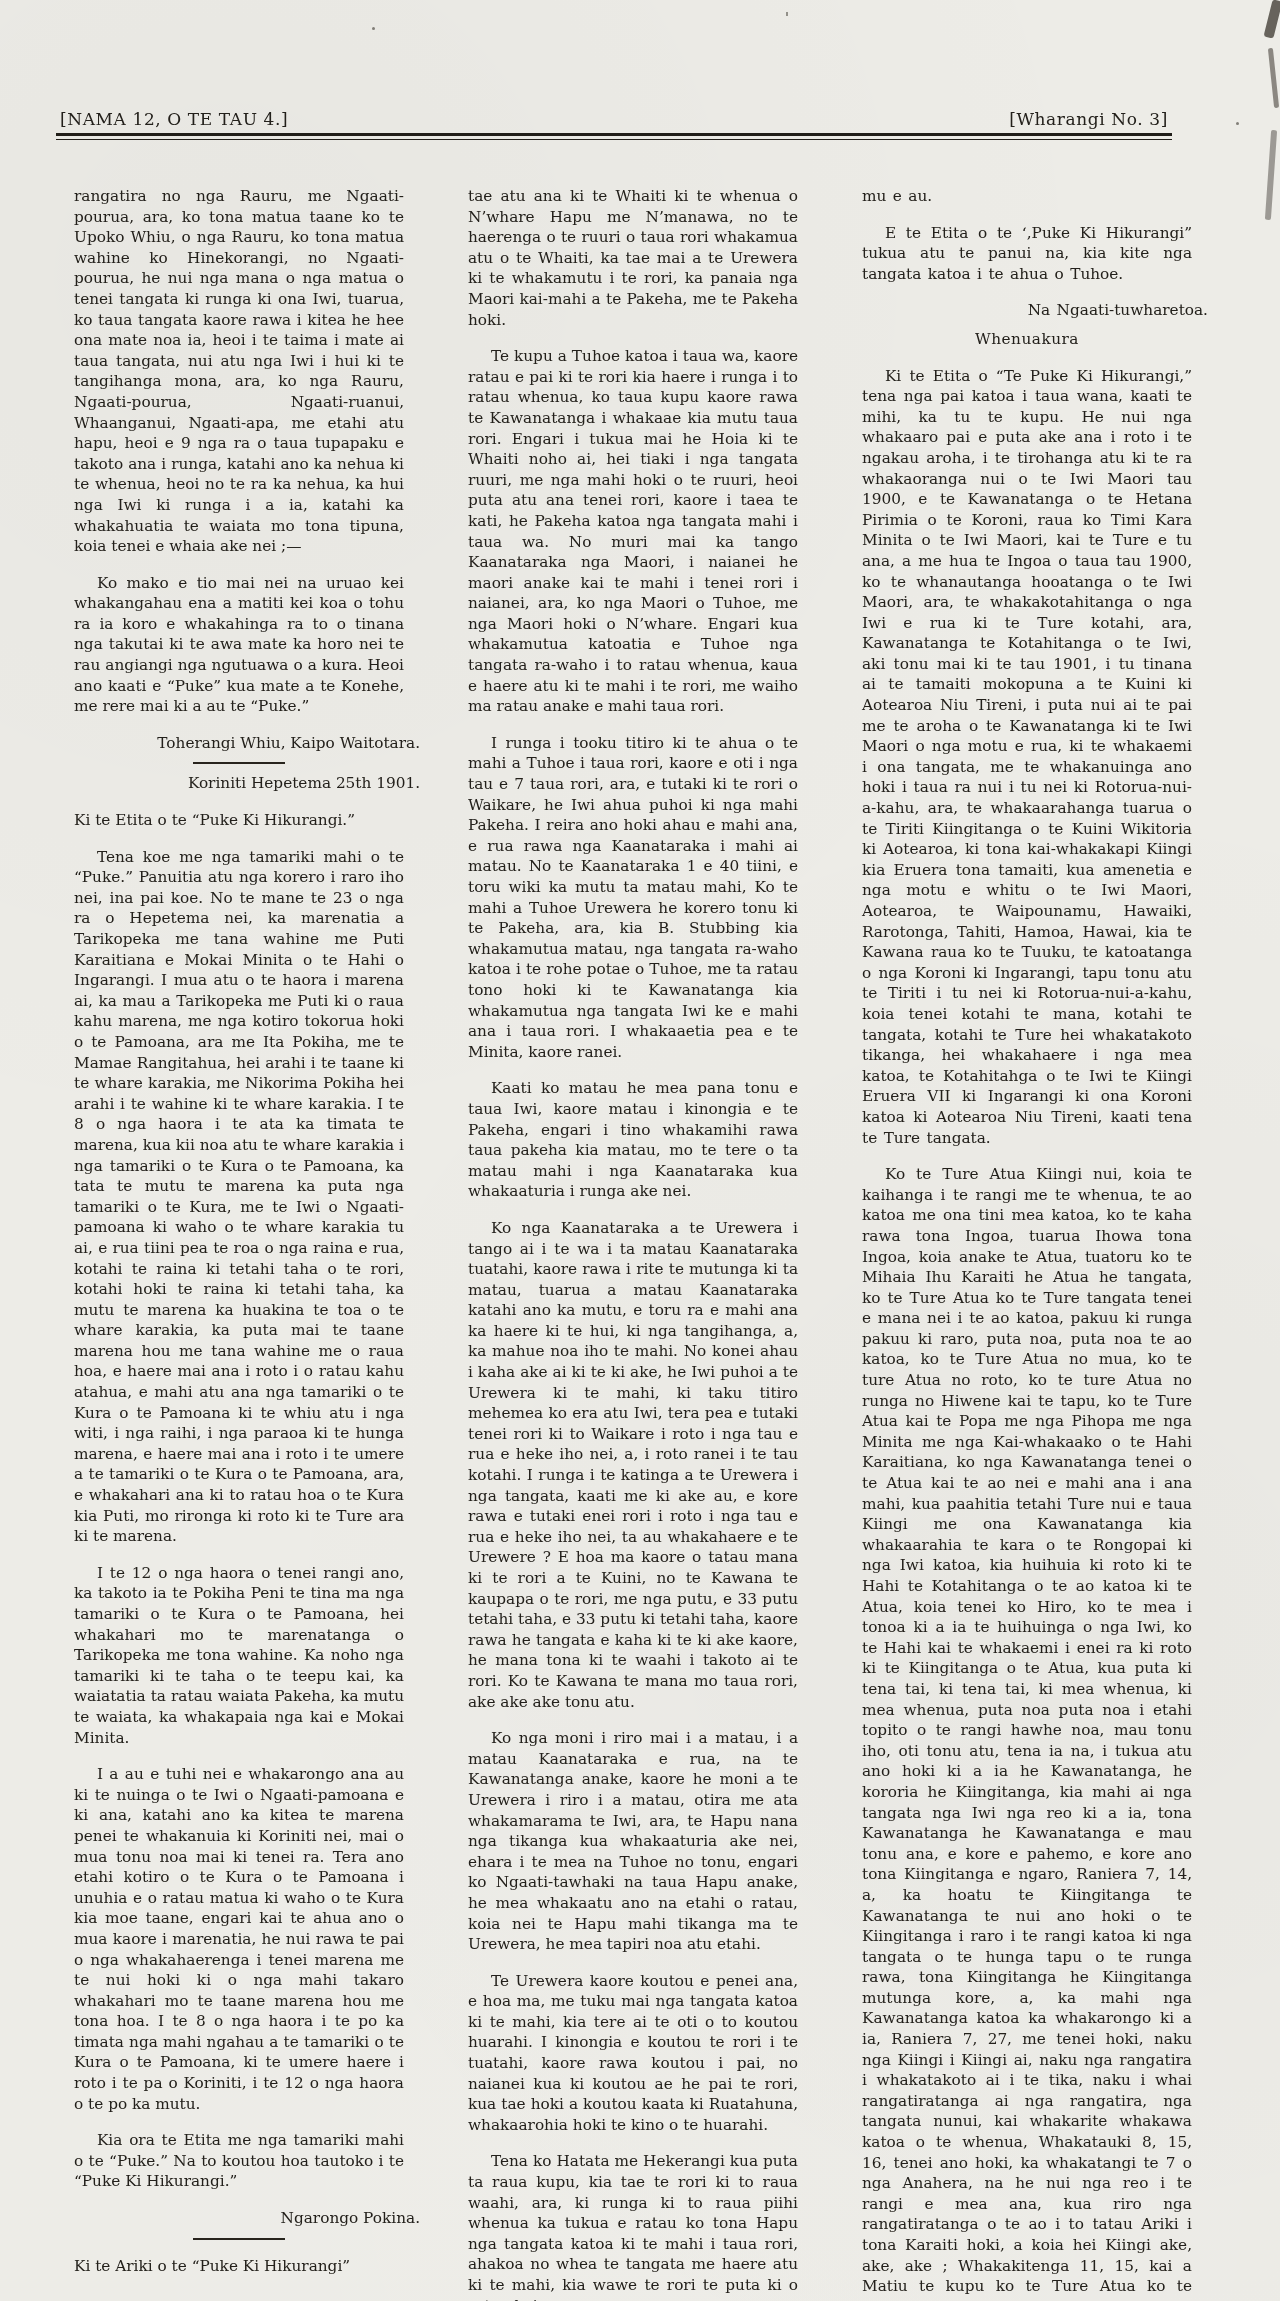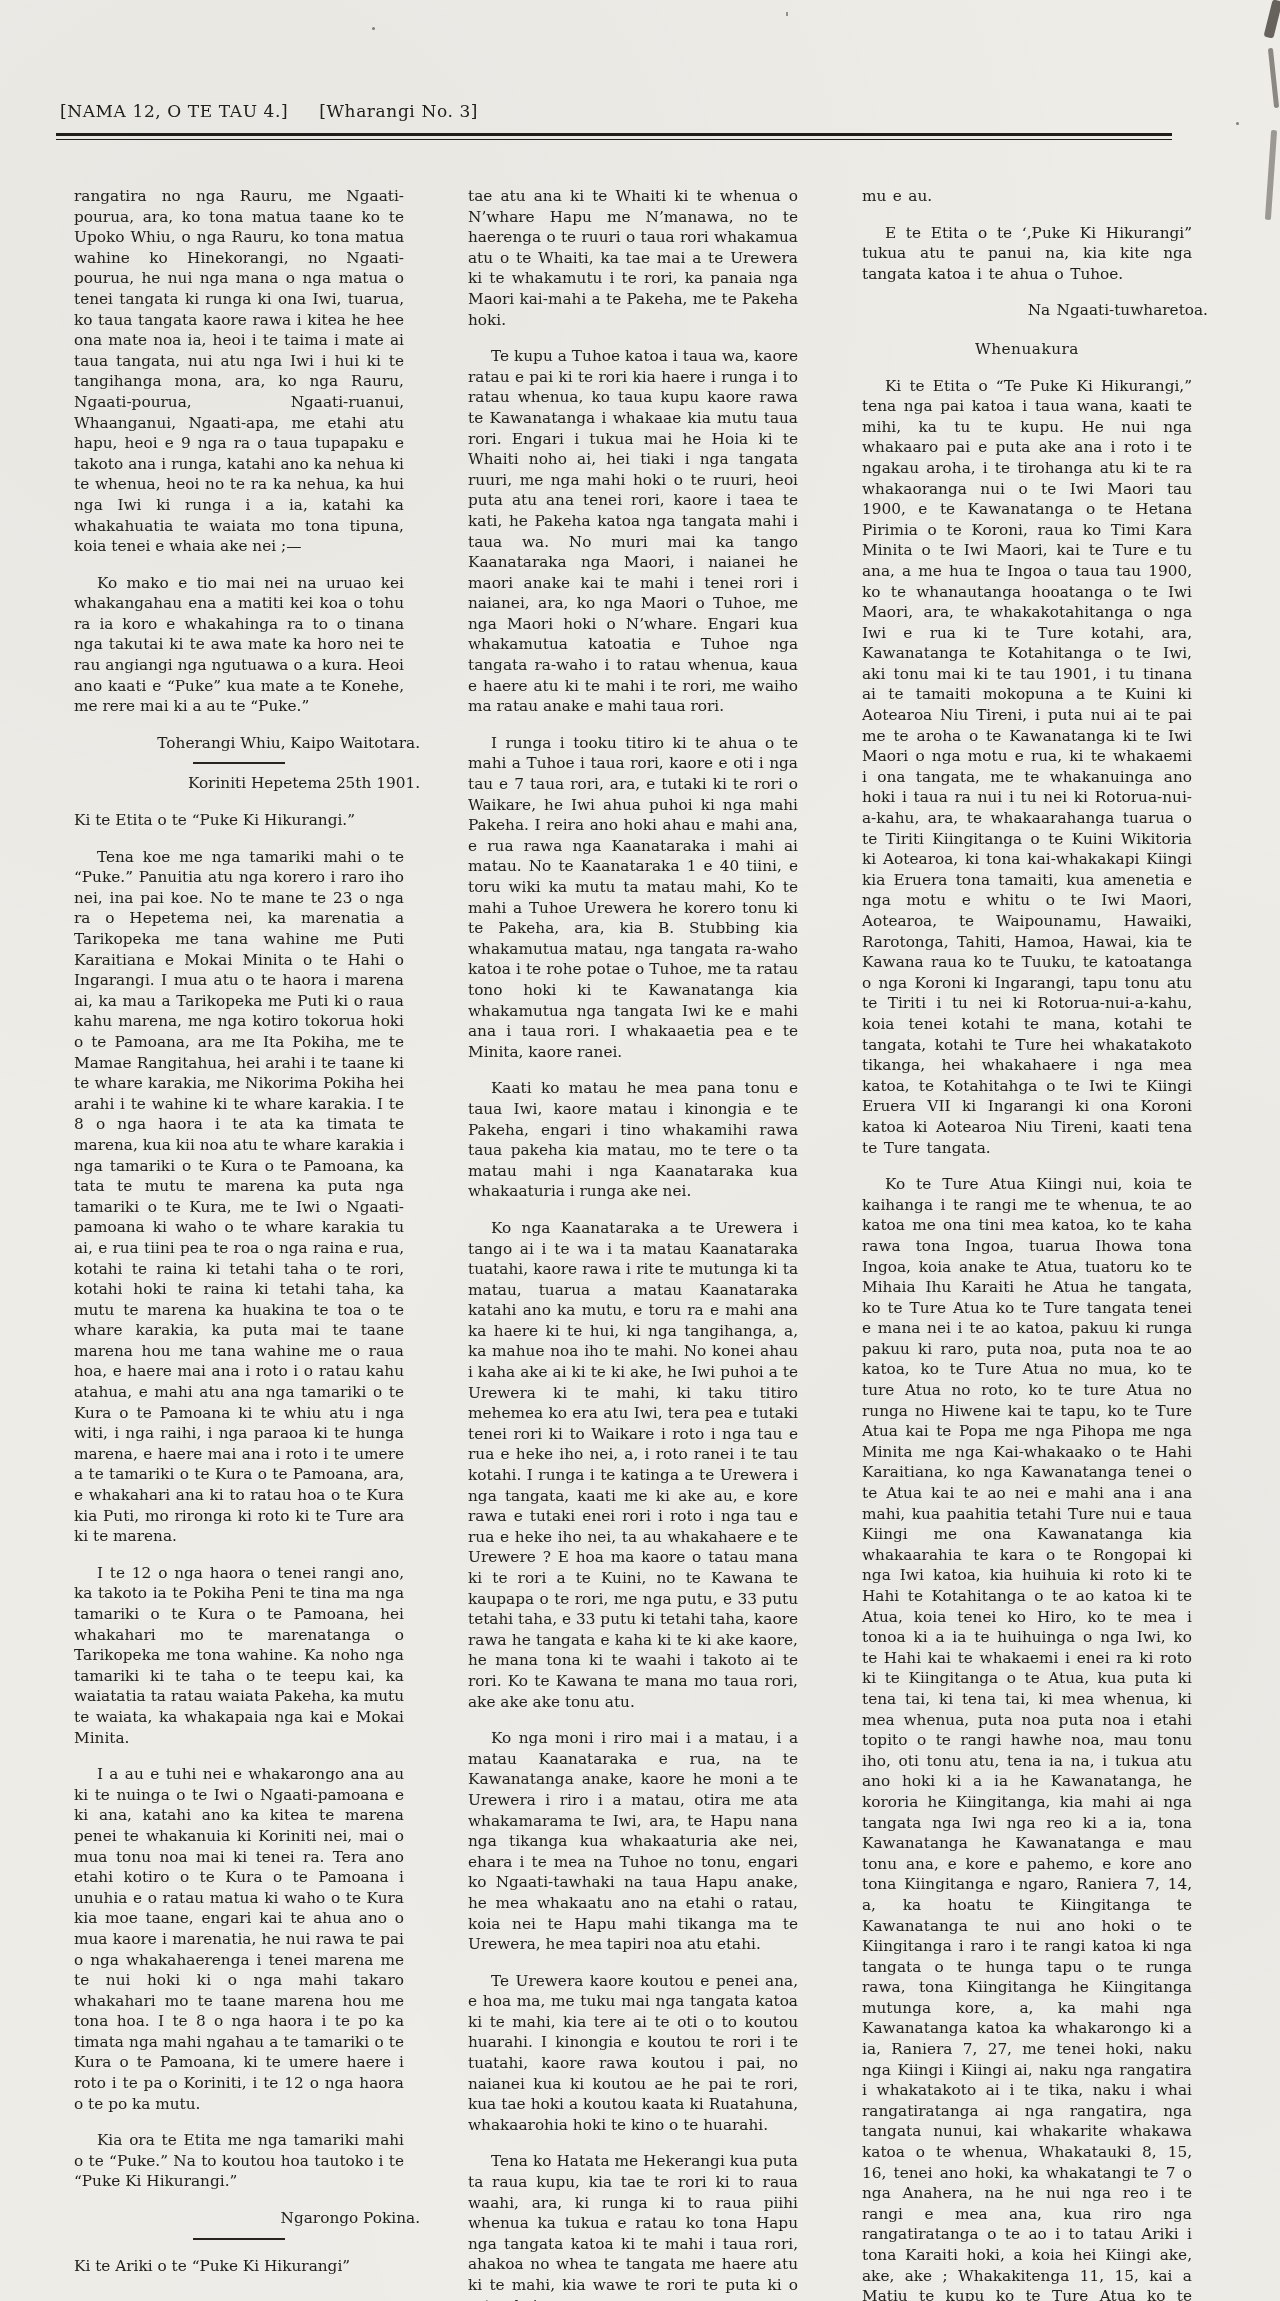--- a/index.html
+++ b/index.html
@@ -11,22 +11,22 @@
   }
   
   body::before{
     content:"";position:absolute;inset:0;pointer-events:none;
     background:
       radial-gradient(circle at 18% 12%, rgba(0,0,0,0.025), transparent 40%),
       radial-gradient(circle at 85% 70%, rgba(0,0,0,0.02), transparent 45%),
       radial-gradient(circle at 55% 95%, rgba(255,255,255,0.04), transparent 50%);
   }
   .masthead{
-    position:absolute;left:60px;top:101px;width:1108px;
-    display:flex;align-items:baseline;gap:31px;
+    position:absolute;left:60px;top:109px;width:1108px;
+    display:flex;justify-content:space-between;align-items:baseline;
   }
   .m-side{font-size:17px;letter-spacing:.6px;white-space:nowrap;}
   .m-center{font-size:18.5px;font-weight:bold;letter-spacing:1.1px;white-space:nowrap;}
   .head-rules{position:absolute;left:56px;top:133px;width:1116px;}
   .rule-heavy{height:3px;background:#211e19;}
   .rule-thin{height:1px;background:#211e19;margin-top:3px;}
   .columns{
     position:absolute;left:58px;top:170px;width:1150px;
     display:flex;gap:32px;
   }
@@ -34,21 +34,21 @@
     width:362px;
     font-size:15.3px;line-height:20.6px;
     text-align:justify;
     text-justify:inter-word;
   }
   .col-3{word-spacing:1.6px;}
   .blk{margin:16px;}
   .para{text-indent:1.5em;}
   .para-cont{text-indent:0;}
   .center{text-align:right;text-indent:0;margin:1px 0;}
-  .heading{text-align:center;text-indent:0;margin:18px 0 2px;letter-spacing:.5px;}
+  .heading{text-align:center;text-indent:0;margin:8px 0 2px;letter-spacing:.5px;}
   .divider{width:92px;height:2px;background:#28241d;margin:9px auto;}
   .artifact{position:absolute;background:#3a352e;pointer-events:none;}
   .a1{right:2px;top:0;width:10px;height:38px;transform:rotate(14deg);border-radius:3px;opacity:.75;}
   .a2{right:4px;top:48px;width:5px;height:60px;transform:rotate(-6deg);border-radius:2px;opacity:.55;}
   .a3{right:6px;top:130px;width:6px;height:90px;transform:rotate(4deg);border-radius:2px;opacity:.45;}
   .a4{left:372px;top:27px;width:3px;height:3px;border-radius:50%;opacity:.6;}
   .a5{left:786px;top:12px;width:2px;height:4px;opacity:.5;}
   .a6{left:1236px;top:122px;width:3px;height:3px;border-radius:50%;opacity:.6;}
 </style>
 </head>

